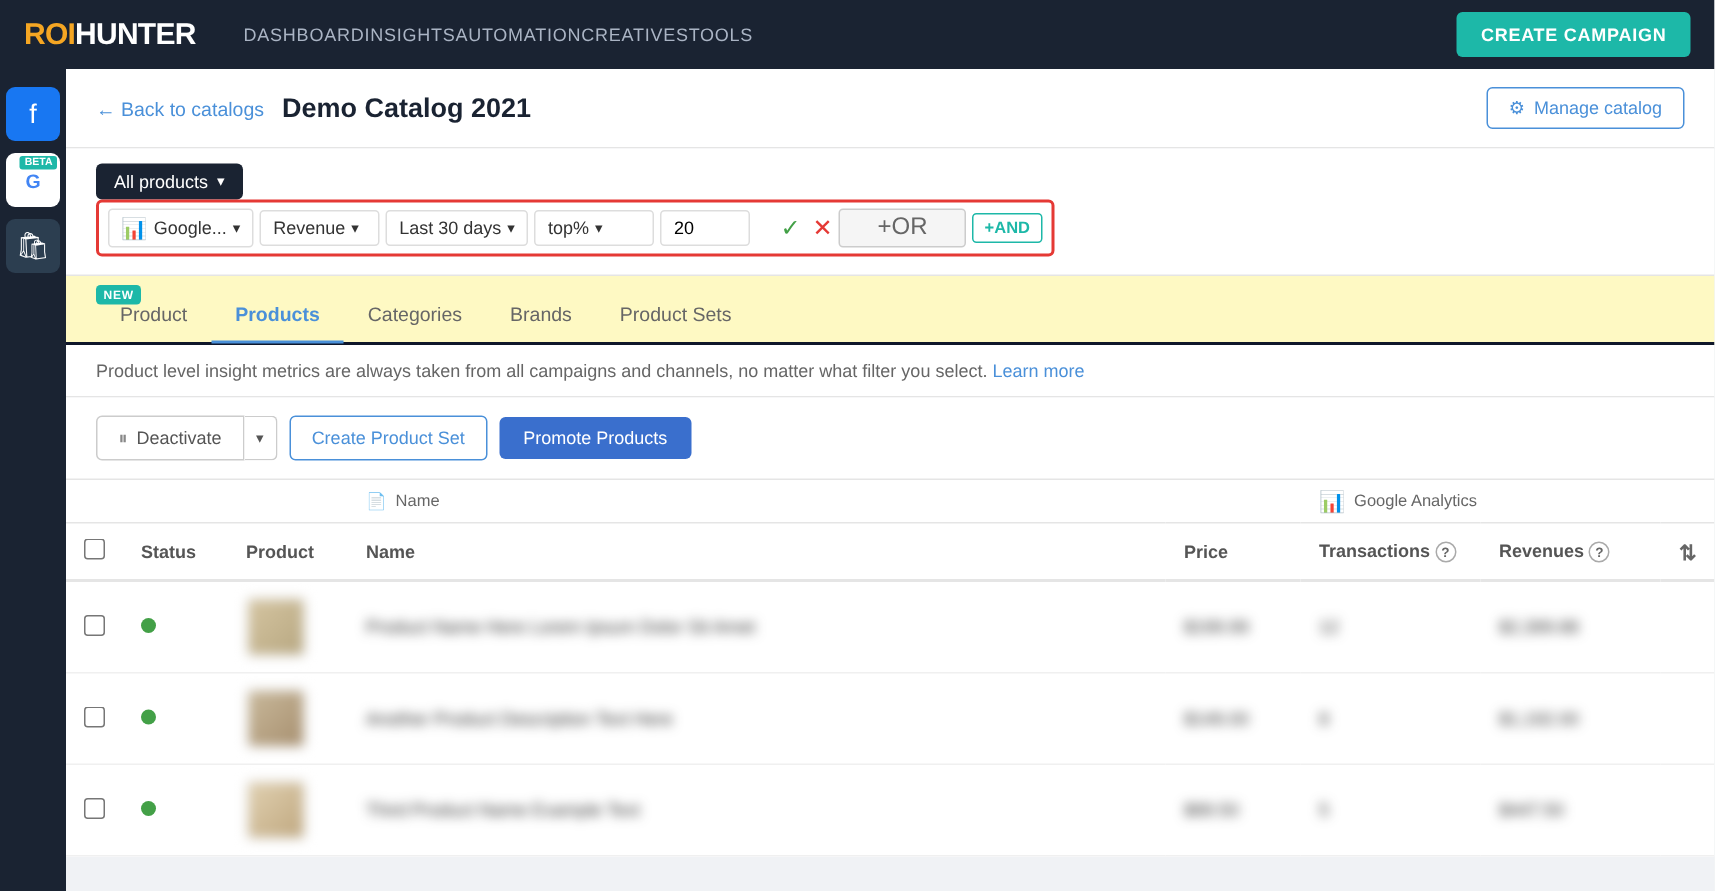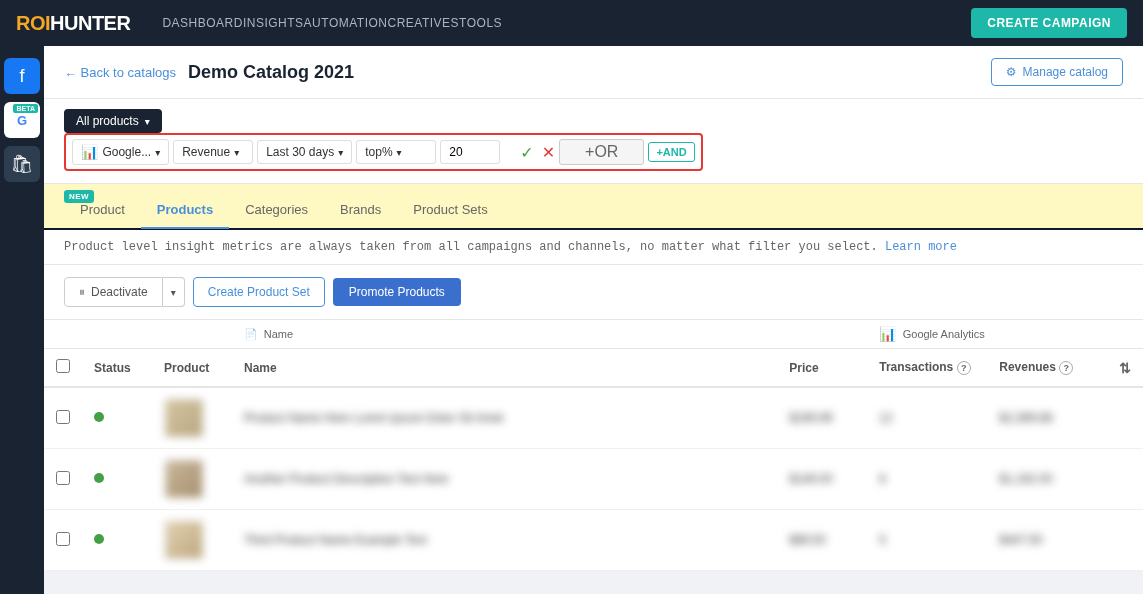--- a/index.html
+++ b/index.html
@@ -264,21 +264,20 @@
       font-weight: 700;
     }
 
     
     .info-text {
       background: white;
       padding: 10px 20px;
       font-size: 12px;
       color: #666;
       border-bottom: 1px solid #e5e5e5;
-      font-family: Liberation Mono, monospace;
     }
     .info-text a { color: #4a90d9; text-decoration: none; }
 
     
     .action-buttons {
       background: white;
       padding: 12px 20px;
       display: flex;
       align-items: center;
       gap: 8px;

